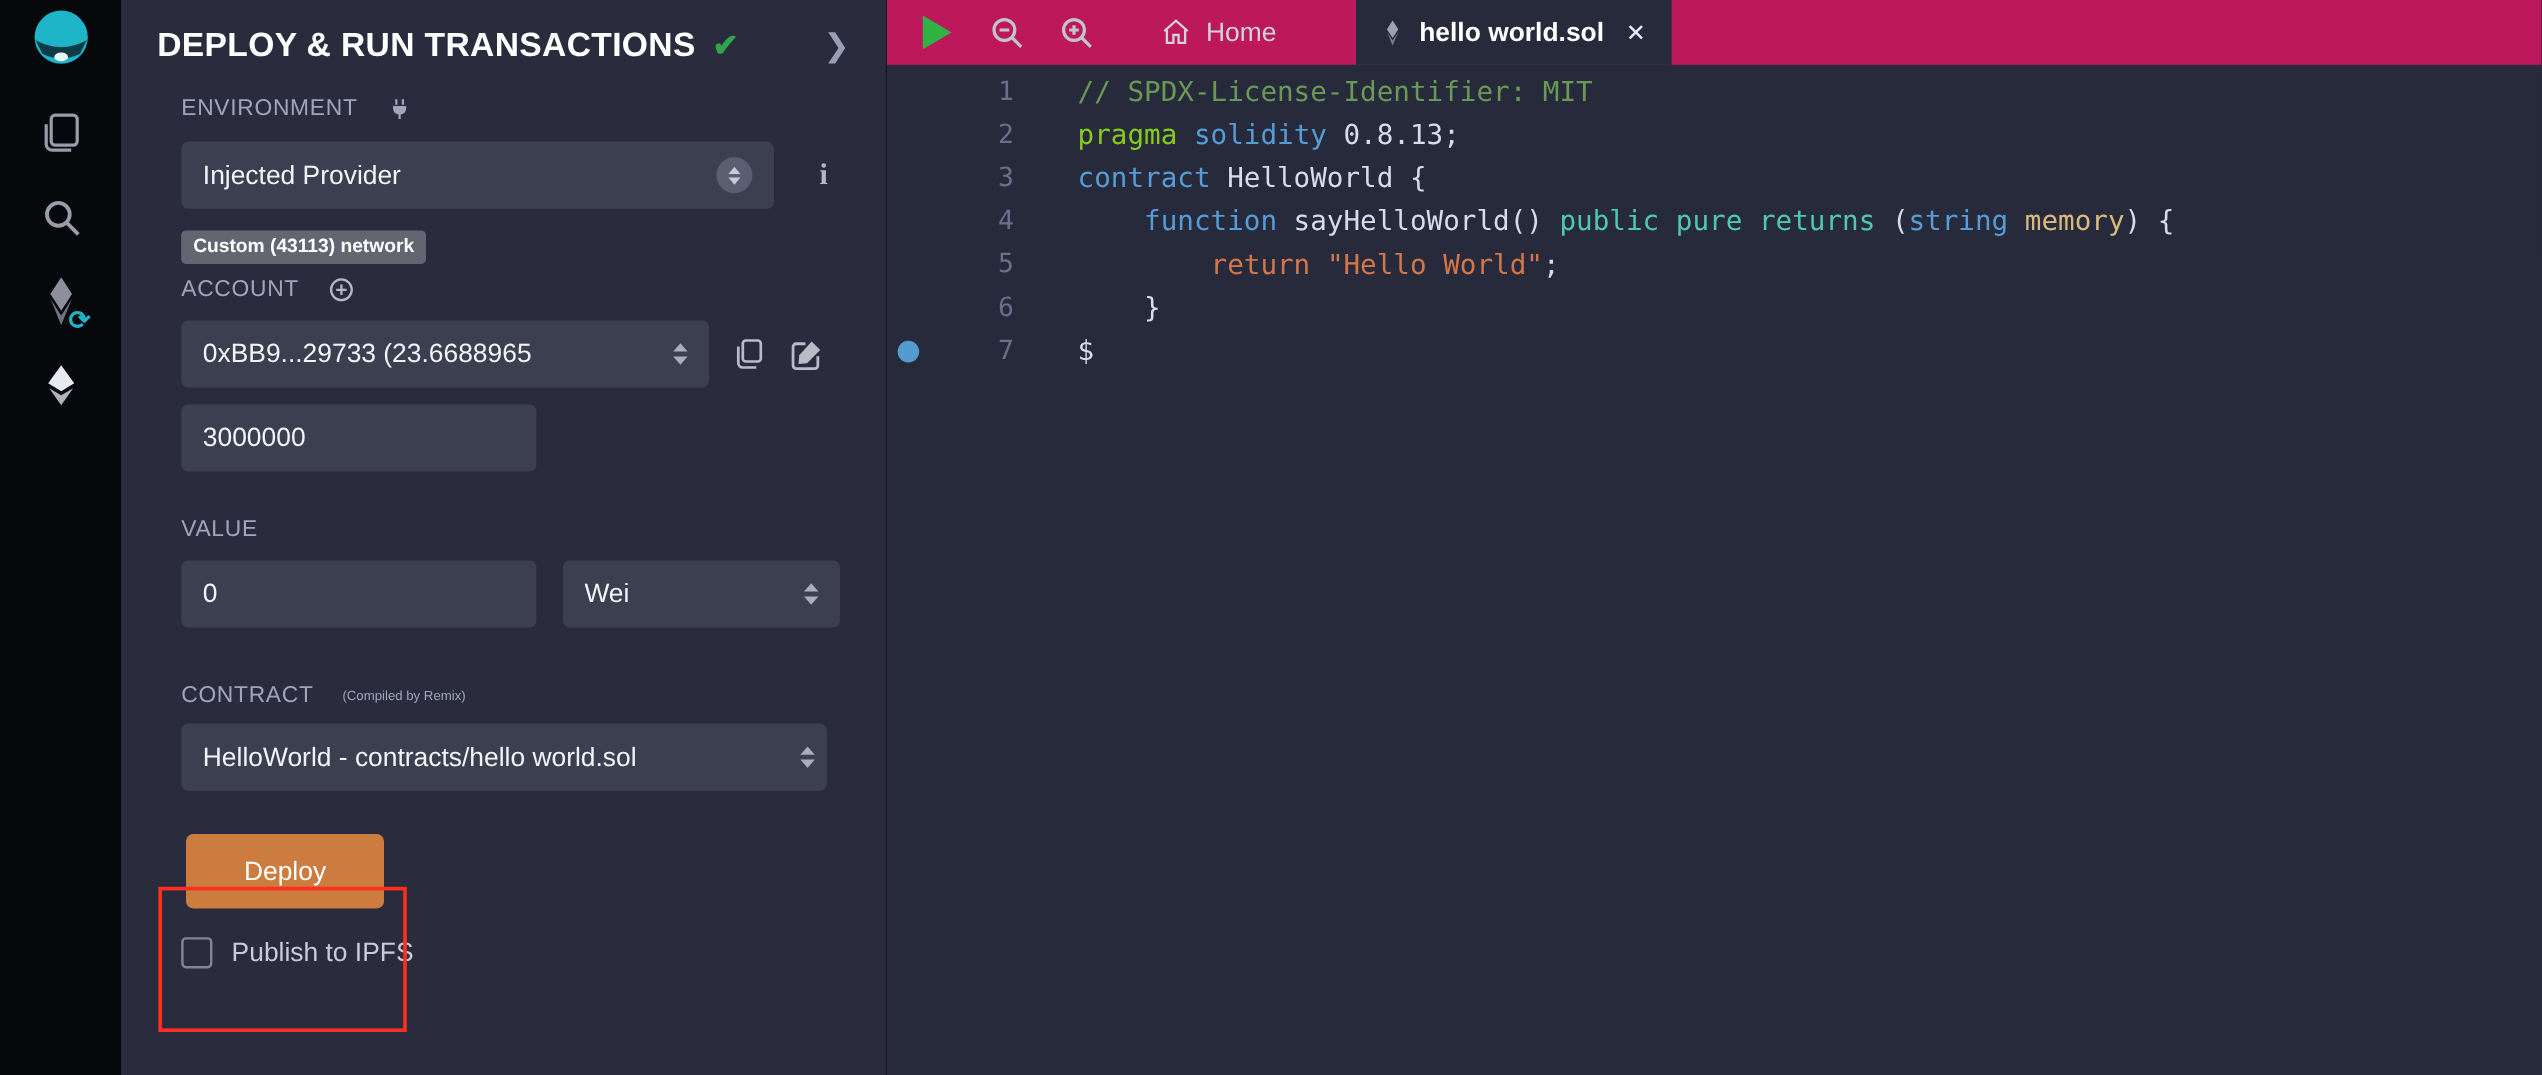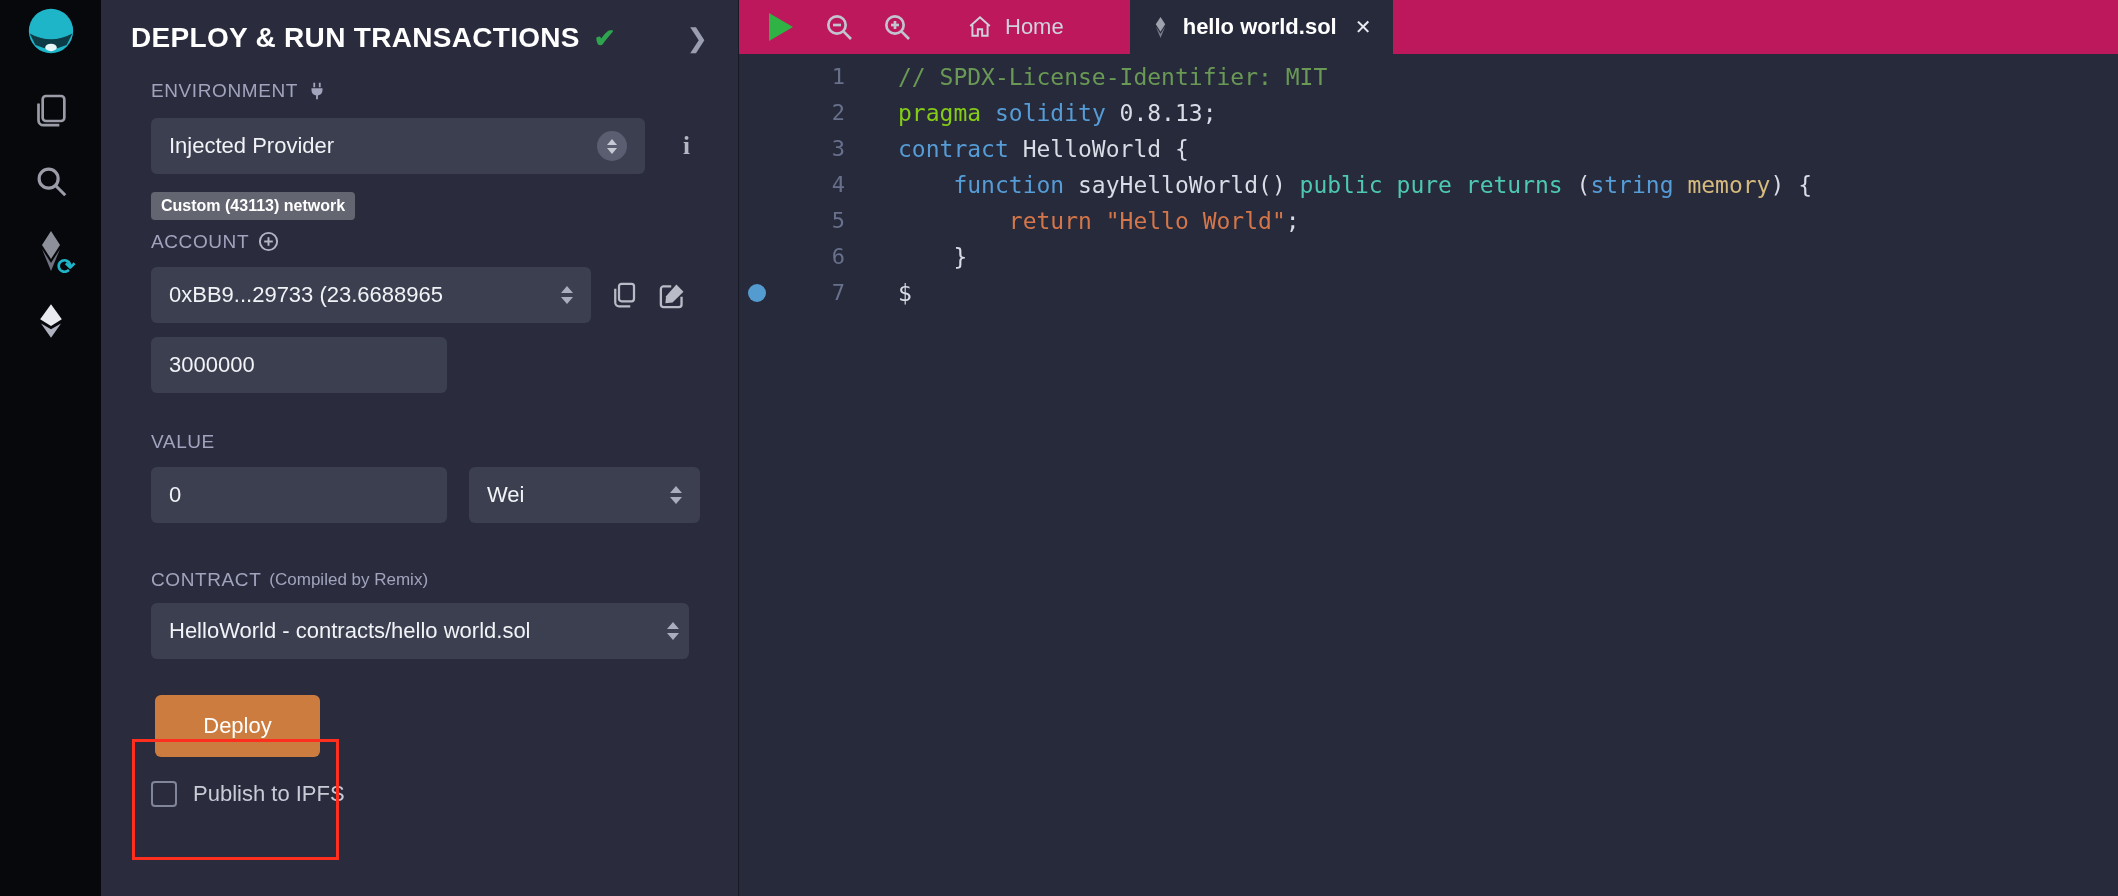--- a/index.html
+++ b/index.html
@@ -37,24 +37,24 @@
     display:flex; align-items:center;
     padding:22px 30px 0 30px;
   }
   .panel-title { font-size:28px; font-weight:700; color:#ffffff; letter-spacing:.3px; }
   .title-check { color:#2ea44f; font-size:26px; margin-left:14px; font-weight:bold; }
   .header-chevron { margin-left:auto; color:#9b9db0; font-size:26px; cursor:pointer; }
 
   .panel-body { padding:0 28px 0 50px; }
 
   .field-label {
-    display:flex; align-items:center; gap:8px;
+    display:flex; align-items:center; gap:24px;
     color:#a2a3bd; font-size:19px; letter-spacing:.6px;
   }
-  .field-label .sub { font-size:17px; letter-spacing:0; }
+  .field-label .sub { font-size:11px; letter-spacing:0; }
 
   .mt-env-label { margin-top:26px; }
   .mt-control { margin-top:16px; }
   .mt-badge { margin-top:18px; }
   .mt-account { margin-top:10px; }
   .mt-select { margin-top:14px; }
   .mt-gas { margin-top:42px; }
   .mt-value { margin-top:38px; }
   .mt-contract { margin-top:46px; }
   .mt-deploy { margin-top:36px; }

